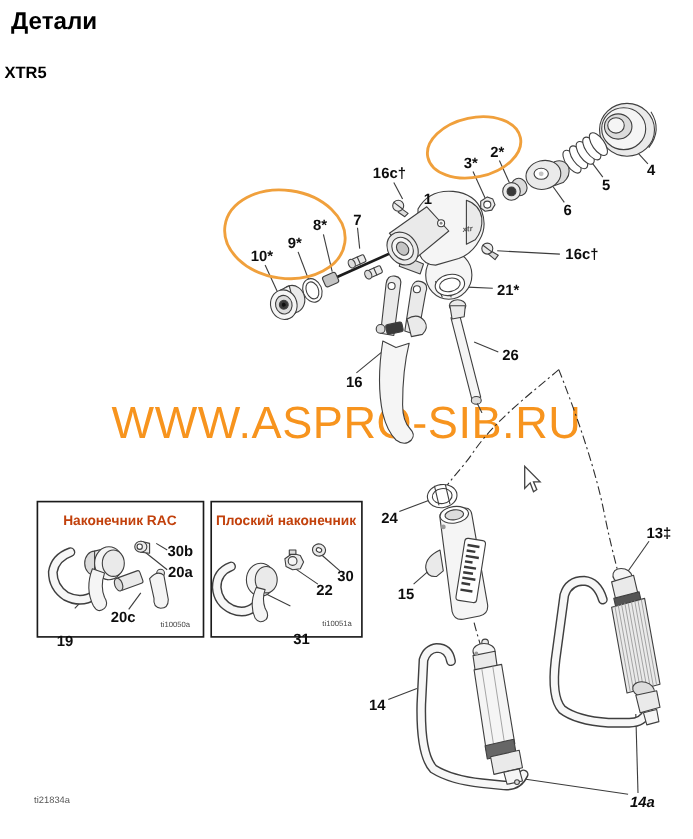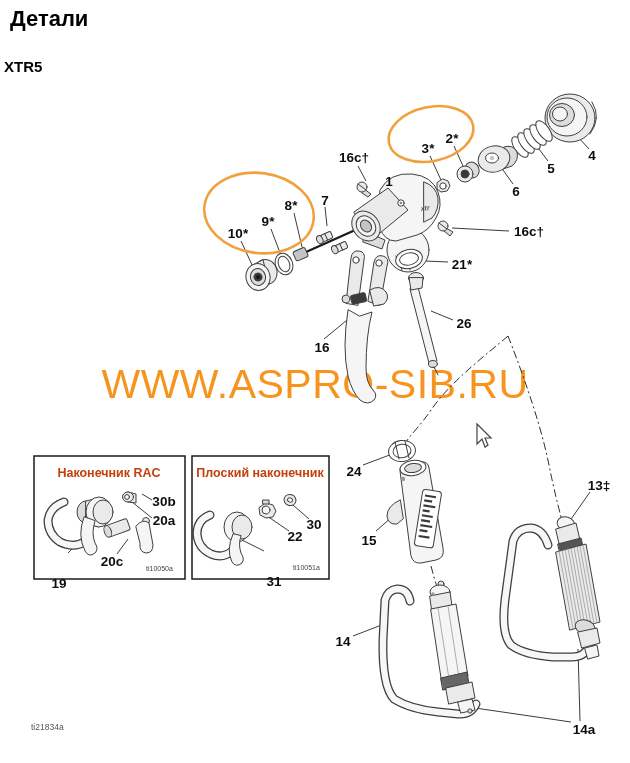--- a/index.html
+++ b/index.html
@@ -324,21 +324,21 @@
       <div class="callout" style="left: 325px; top: 200px;">7</div>
       <div class="callout" style="left: 291px; top: 205px;">8*</div>
       <div class="callout" style="left: 268px; top: 221px;">9*</div>
       <div class="callout" style="left: 238px; top: 233px;">10*</div>
       <div class="callout" style="left: 322px; top: 347px;">16</div>
       <div class="callout" style="left: 464px; top: 323px;">26</div>
       <div class="callout" style="left: 354px; top: 471px;">24</div>
       <div class="callout" style="left: 369px; top: 540px;">15</div>
       <div class="callout" style="left: 599px; top: 485px;">13‡</div>
       <div class="callout" style="left: 343px; top: 641px;">14</div>
-      <div class="callout" style="left: 584px; top: 729px;">14a</div>
+      <div class="callout" style="left: 584px; top: 729px; font-style: italic;">14a</div>
       <div class="callout" style="left: 59px; top: 561px; margin-top: 22px;">19</div>
       <div class="callout" style="left: 164px; top: 501px;">30b</div>
       <div class="callout" style="left: 164px; top: 520px; text-align: center;">20a</div>
       <div class="callout" style="left: 112px; top: 561px;">20c</div>
       <div class="callout" style="left: 274px; top: 553px; margin-top: 28px;">31</div>
       <div class="callout" style="left: 295px; top: 536px;">22</div>
       <div class="callout" style="left: 314px; top: 524px;">30</div>
     </div>
 
   <div class="inset-title" style="left:109px;top:466px">Наконечник RAC</div>

